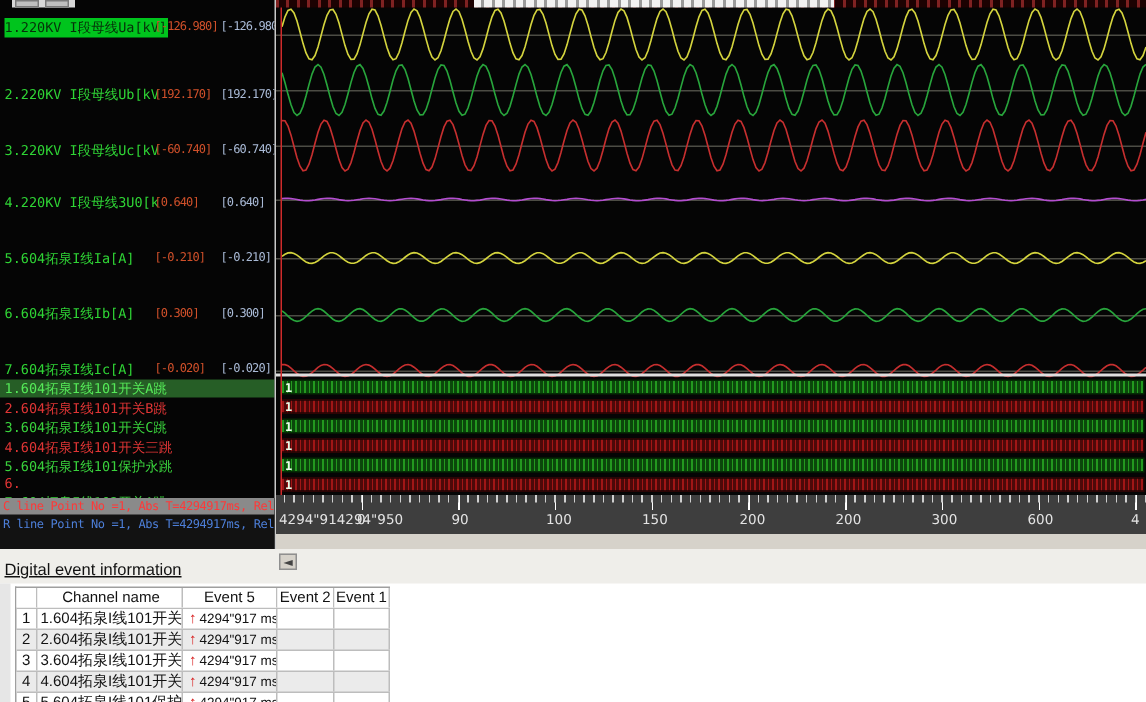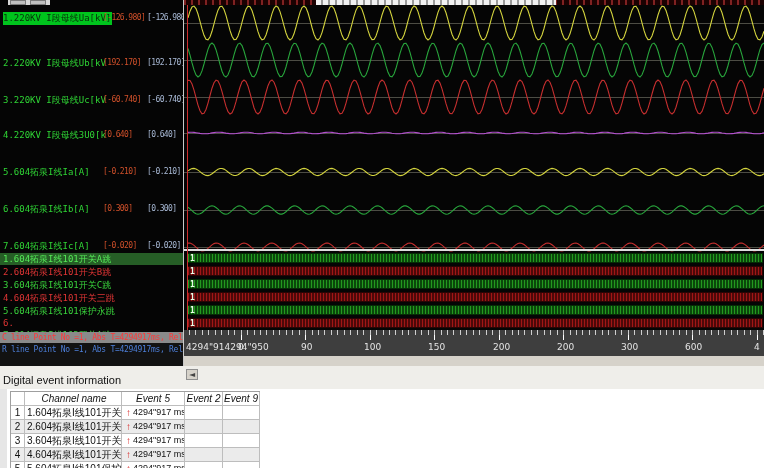--- a/index.html
+++ b/index.html
@@ -47,33 +47,33 @@
        repeating-linear-gradient(90deg,#cfcfcf 0 1px,rgba(0,0,0,0) 1px 6.45px),
        repeating-linear-gradient(90deg,#ffffff 0 1px,rgba(0,0,0,0) 1px 64.5px);
      background-size:auto 5px,auto 10px;background-repeat:no-repeat;background-position:5px 0,57px 0;}
   .tick{position:absolute;top:12px;color:#e4e4e4;font:9px "DejaVu Sans",sans-serif;white-space:nowrap;}
   
   .scroll-strip{position:absolute;left:184px;top:356px;width:580px;height:12px;background:#d6d2ca;}
   .light-band{position:absolute;left:0;top:366px;width:764px;height:23px;background:#efeeea;}
   .left-arrow-btn{position:absolute;left:186px;top:369px;width:12px;height:11px;background:#d6d2ca;
       border:1px solid #8f8f8f;box-sizing:border-box;color:#444;font:8px "DejaVu Sans",sans-serif;
       line-height:9px;text-align:center;}
-  .event-bar-label{position:absolute;left:3px;top:374px;color:#111;font:11px "Liberation Sans",sans-serif;}
+  .event-bar-label{position:absolute;left:3px;top:374px;color:#111;font:11px "Liberation Sans",sans-serif;text-decoration:underline;}
   
   .etable{position:absolute;left:10px;top:391px;width:249px;border-top:1px solid #9f9f9f;border-left:1px solid #9f9f9f;
           font:10px "Liberation Sans",sans-serif;color:#111;background:#fff;}
   .erow{display:flex;height:13px;line-height:13px;border-bottom:1px solid #bdbdbd;}
   .erow.alt{background:#ebebeb;}
   .ecell{border-right:1px solid #bdbdbd;box-sizing:border-box;height:13px;overflow:hidden;white-space:nowrap;}
   .c-no{width:14px;text-align:center;}
   .c-name{width:97px;padding-left:2px;}
   .c-e1{width:63px;display:flex;align-items:center;}
   .c-e2{width:38px;}
   .c-e3{width:37px;}
-  .ehead .ecell{text-align:center;background:#fff;font-style:italic;}
+  .ehead .ecell{text-align:center;background:#fff;}
   .ehead .c-e1{display:block;}
   .up-arrow{color:#d92525;font-weight:bold;margin:0 2px 0 4px;}
   .etime{font-size:9px;}
   .table-left-strip{position:absolute;left:0;top:389px;width:7px;height:79px;background:#e6e6e6;}
 </style>
 </head>
 <body>
 
 <div id="app">
 
@@ -202,21 +202,21 @@
   <span class="event-bar-label">Digital event information</span>
 
   <div class="table-left-strip"></div>
 
   <div class="etable">
     <div class="erow ehead">
       <div class="ecell c-no"></div>
       <div class="ecell c-name">Channel name</div>
       <div class="ecell c-e1">Event 5</div>
       <div class="ecell c-e2">Event 2</div>
-      <div class="ecell c-e3">Event 9</div>
+      <div class="ecell c-e3">Event 1</div>
     </div>
 
     <div class="erow">
       <div class="ecell c-no">1</div>
       <div class="ecell c-name">1.604拓泉I线101开关A跳</div>
       <div class="ecell c-e1">
           <span class="up-arrow">↑</span>
           <span class="etime">4294"917 ms</span>
         </div>
       <div class="ecell c-e2"></div>

